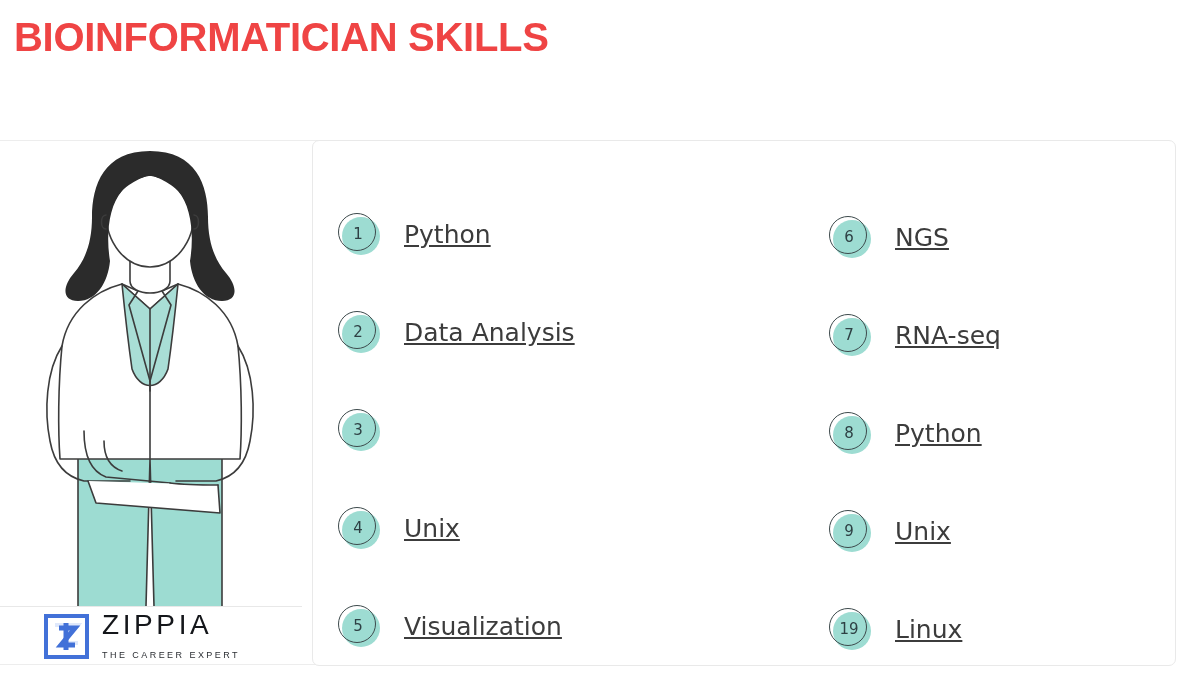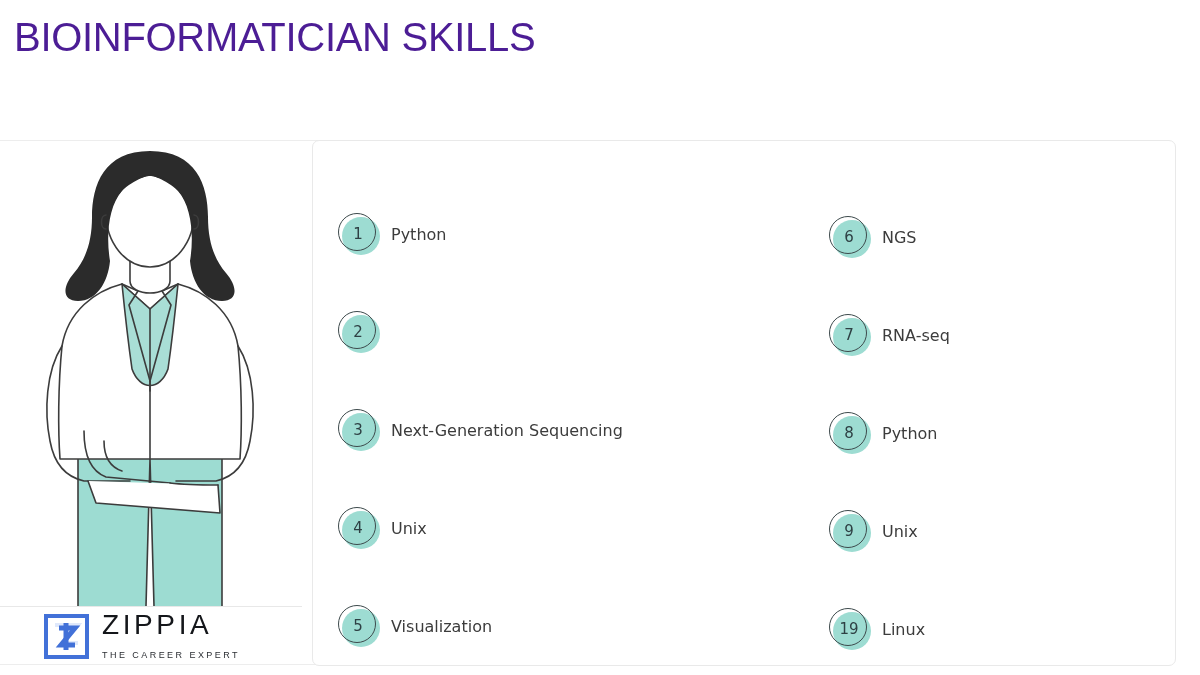--- a/index.html
+++ b/index.html
@@ -17,23 +17,23 @@
     color: #3b3b3b;
   }
 
   
   .page-title {
     position: absolute;
     left: 14px;
     top: 13px;
     font-size: 40px;
     line-height: 48px;
-    font-weight: normal;
+    font-weight: bold;
     letter-spacing: -0.3px;
-    color: #4c1d95;
+    color: #ef4444;
     font-family: "Liberation Sans", "DejaVu Sans", sans-serif;
     white-space: nowrap;
   }
 
   
   .figure-panel {
     position: absolute;
     left: 0px;
     top: 140px;
     width: 365px;
@@ -164,26 +164,27 @@
     width: 40px;
     height: 42px;
     display: flex;
     align-items: center;
     justify-content: center;
     font-size: 15px;
     color: #2e4044;
     font-family: "DejaVu Sans", "Liberation Sans", sans-serif;
   }
   .skill-label {
-    margin-left: 9px;
-    font-size: 16px;
+    margin-left: 22px;
+    font-size: 25px;
     line-height: 24px;
     color: #3c3c3c;
     font-family: "DejaVu Sans", "Liberation Sans", sans-serif;
     white-space: nowrap;
+    text-decoration: underline;
   }
 </style>
 </head>
 <body>
 
 <div class="page-title">BIOINFORMATICIAN SKILLS</div>
 
 <div class="figure-panel">
 
   <div class="figure-svg-wrap">
@@ -258,29 +259,29 @@
         </div>
         <div class="skill-label">Python</div>
       </div>
 
       <div class="skill-row">
         <div class="skill-badge">
           <div class="disc"></div>
           <div class="ring"></div>
           <div class="num">2</div>
         </div>
+        <div class="skill-label">Data Analysis</div>
       </div>
 
       <div class="skill-row">
         <div class="skill-badge">
           <div class="disc"></div>
           <div class="ring"></div>
           <div class="num">3</div>
         </div>
-        <div class="skill-label">Next-Generation Sequencing</div>
       </div>
 
       <div class="skill-row">
         <div class="skill-badge">
           <div class="disc"></div>
           <div class="ring"></div>
           <div class="num">4</div>
         </div>
         <div class="skill-label">Unix</div>
       </div>

